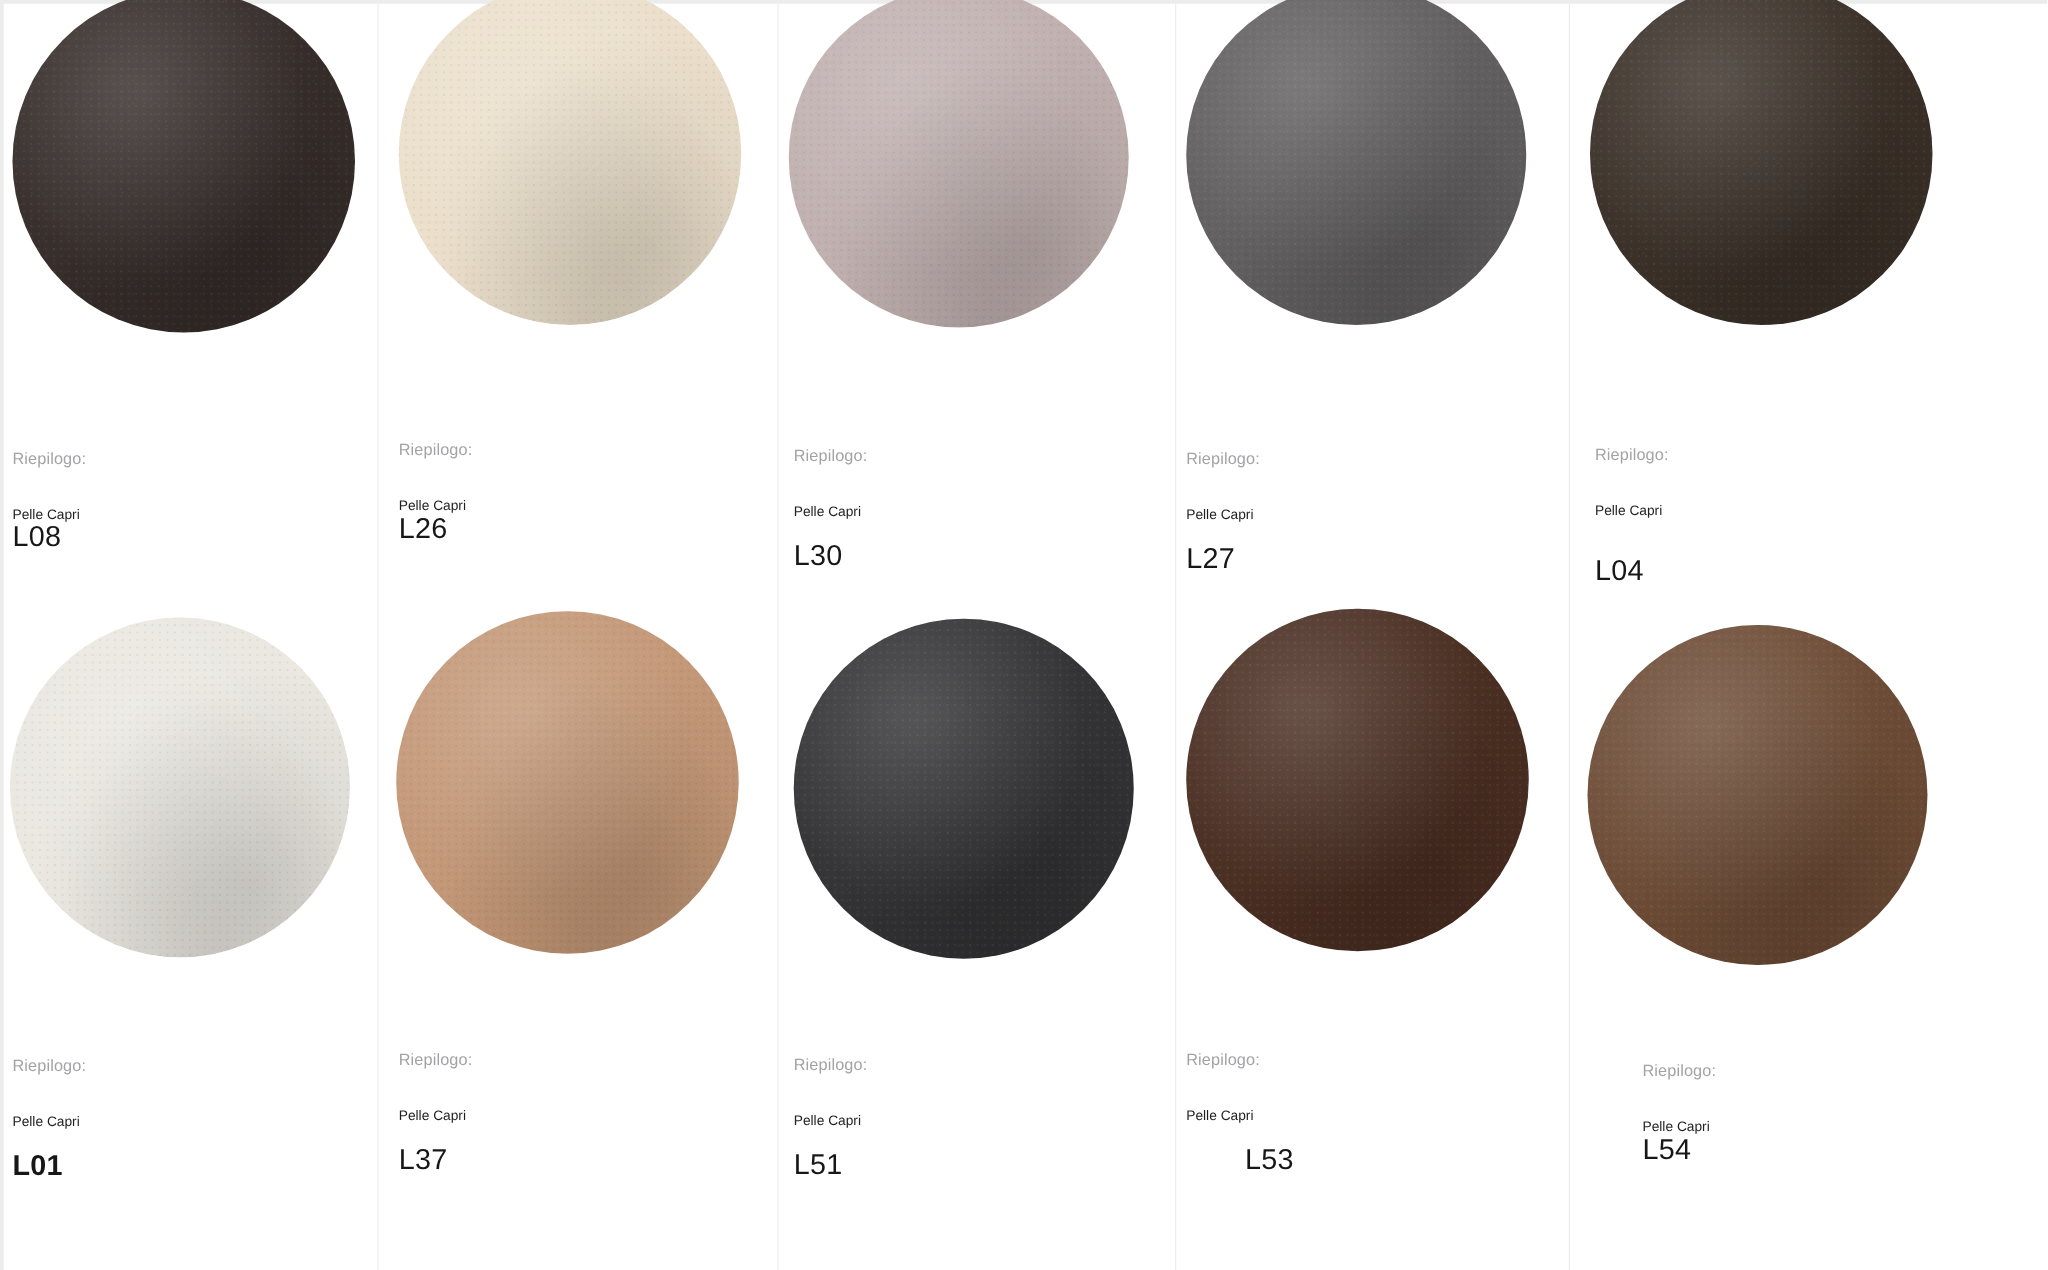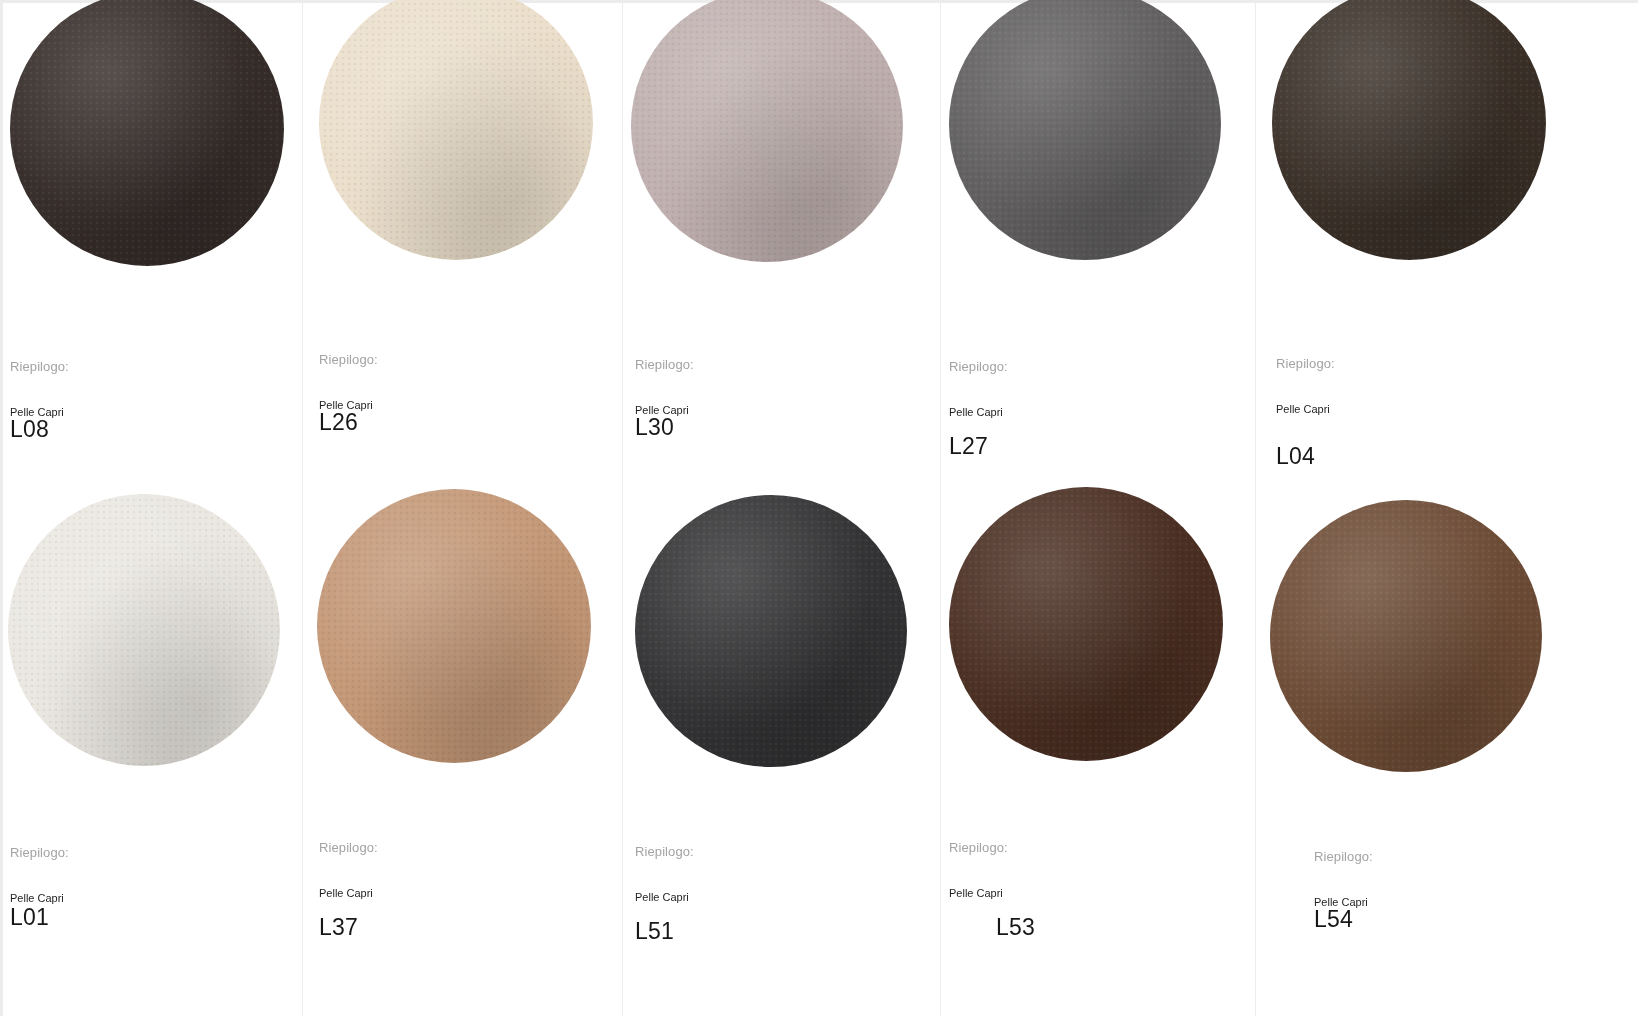--- a/index.html
+++ b/index.html
@@ -97,21 +97,21 @@
         </div>
       </div>
       <div class="cell">
         <div class="swatch" title="Pelle Capri L01" style="left: 8px; top: 494px; width: 272px; height: 272px; background: rgb(235, 232, 226);">
           <div class="grain"></div>
           <div class="sheen"></div>
         </div>
         <div class="label-block" style="left: 10px; top: 846px;">
           <div class="riepilogo">Riepilogo:</div>
           <div class="material" style="margin-top: 34px;">Pelle Capri</div>
-          <div class="code" style="margin-top: 2px;">L01</div>
+          <div class="code" style="margin-top: 17px; font-weight: bold;">L01</div>
         </div>
       </div>
     </div>
     <div class="column has-divider" style="left: 302px; width: 320px;">
       <div class="cell">
         <div class="swatch" title="Pelle Capri L26" style="left: 16px; top: -14px; width: 274px; height: 274px; background: rgb(236, 224, 204);">
           <div class="grain"></div>
           <div class="sheen"></div>
         </div>
         <div class="label-block" style="left: 16px; top: 353px;">
@@ -134,21 +134,21 @@
     </div>
     <div class="column has-divider" style="left: 622px; width: 318px;">
       <div class="cell">
         <div class="swatch" title="Pelle Capri L30" style="left: 8px; top: -10px; width: 272px; height: 272px; background: rgb(192, 177, 176);">
           <div class="grain"></div>
           <div class="sheen"></div>
         </div>
         <div class="label-block" style="left: 12px; top: 358px;">
           <div class="riepilogo">Riepilogo:</div>
           <div class="material" style="margin-top: 34px;">Pelle Capri</div>
-          <div class="code" style="margin-top: 0;">L30</div>
+          <div class="code" style="margin-top: 17px;">L30</div>
         </div>
       </div>
       <div class="cell">
         <div class="swatch" title="Pelle Capri L51" style="left: 12px; top: 495px; width: 272px; height: 272px; background: rgb(51, 51, 53);">
           <div class="grain"></div>
           <div class="sheen"></div>
         </div>
         <div class="label-block" style="left: 12px; top: 845px;">
           <div class="riepilogo">Riepilogo:</div>
           <div class="material" style="margin-top: 34px;">Pelle Capri</div>

